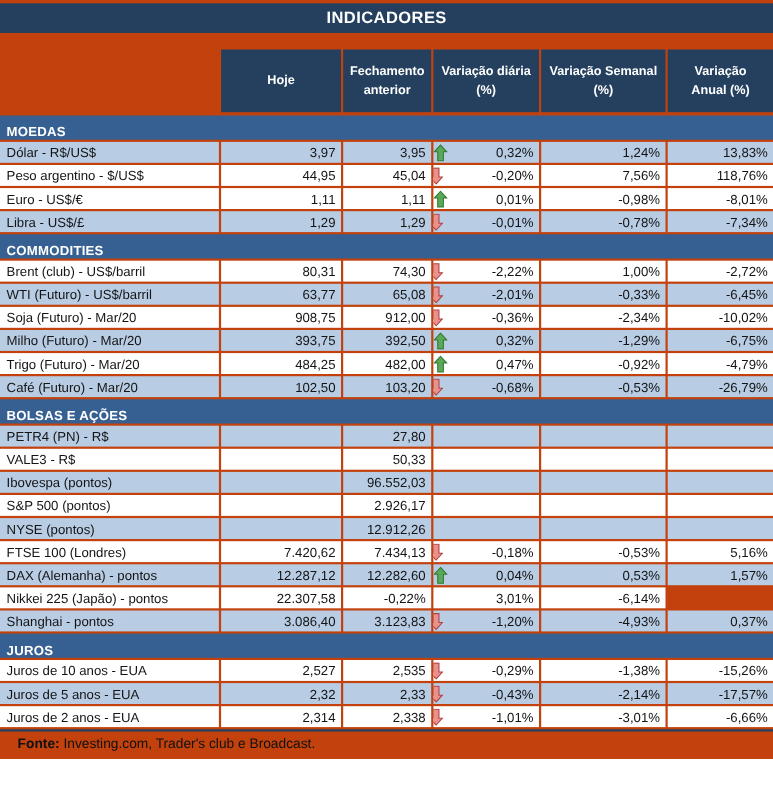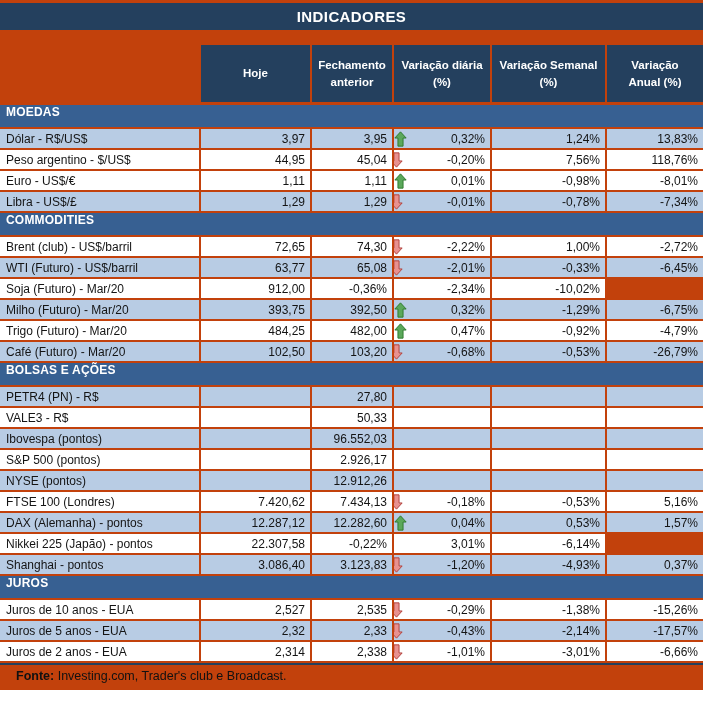--- a/index.html
+++ b/index.html
@@ -19,21 +19,21 @@
   }
   .header-row{margin-top:15px;height:57px;margin-bottom:3px;}
   .hcell{
     background:#24405E;color:#fff;font-weight:bold;font-size:11.5px;
     display:flex;flex-direction:column;align-items:center;justify-content:center;
     text-align:center;line-height:1.45;
   }
   .hcell.blank{background:transparent;}
   .band{
     height:22px;background:#376092;color:#fff;font-weight:bold;font-size:12px;
-    display:flex;align-items:flex-start;padding-left:6px;box-sizing:border-box;
+    display:flex;align-items:flex-end;padding-left:6px;box-sizing:border-box;
     margin-bottom:2px;letter-spacing:.2px;
   }
   .row{height:19px;margin-bottom:2px;font-size:12px;color:#141414;}
   .row.blue .cell{background:#B8CCE4;}
   .row.white .cell{background:#fff;}
   .cell{display:flex;align-items:center;box-sizing:border-box;white-space:nowrap;overflow:hidden;}
   .cell.label{padding-left:6px;text-align:right;}
   .cell.num{justify-content:flex-end;padding-right:5px;}
   .cell.diaria{justify-content:flex-end;padding:0 5px 0 3px;gap:44px;}
   .arrow{width:13px;height:16px;display:inline-flex;flex:0 0 auto;}
@@ -151,21 +151,21 @@
     <div class="cell num">-0,78%</div>
     <div class="cell num">-7,34%</div>
   </div>
 
   <div class="band">
     <span>COMMODITIES</span>
   </div>
 
   <div class="grid row white">
     <div class="cell label">Brent (club) - US$/barril</div>
-    <div class="cell num">72,65</div>
+    <div class="cell num">80,31</div>
     <div class="cell num">74,30</div>
     <div class="cell diaria">
       <span class="arrow down">
         <svg viewBox="0 0 12 15">
               <path d="M6 0.8 L11.3 6.6 L8.4 6.6 L8.4 14.2 L3.6 14.2 L3.6 6.6 L0.7 6.6 Z"></path>
             </svg>
       </span>
       <span>-2,22%</span>
     </div>
     <div class="cell num">1,00%</div>
@@ -183,20 +183,21 @@
             </svg>
       </span>
       <span>-2,01%</span>
     </div>
     <div class="cell num">-0,33%</div>
     <div class="cell num">-6,45%</div>
   </div>
 
   <div class="grid row white">
     <div class="cell label">Soja (Futuro) - Mar/20</div>
+    <div class="cell num">908,75</div>
     <div class="cell num">912,00</div>
     <div class="cell diaria">
       <span class="arrow down">
         <svg viewBox="0 0 12 15">
               <path d="M6 0.8 L11.3 6.6 L8.4 6.6 L8.4 14.2 L3.6 14.2 L3.6 6.6 L0.7 6.6 Z"></path>
             </svg>
       </span>
       <span>-0,36%</span>
     </div>
     <div class="cell num">-2,34%</div>

